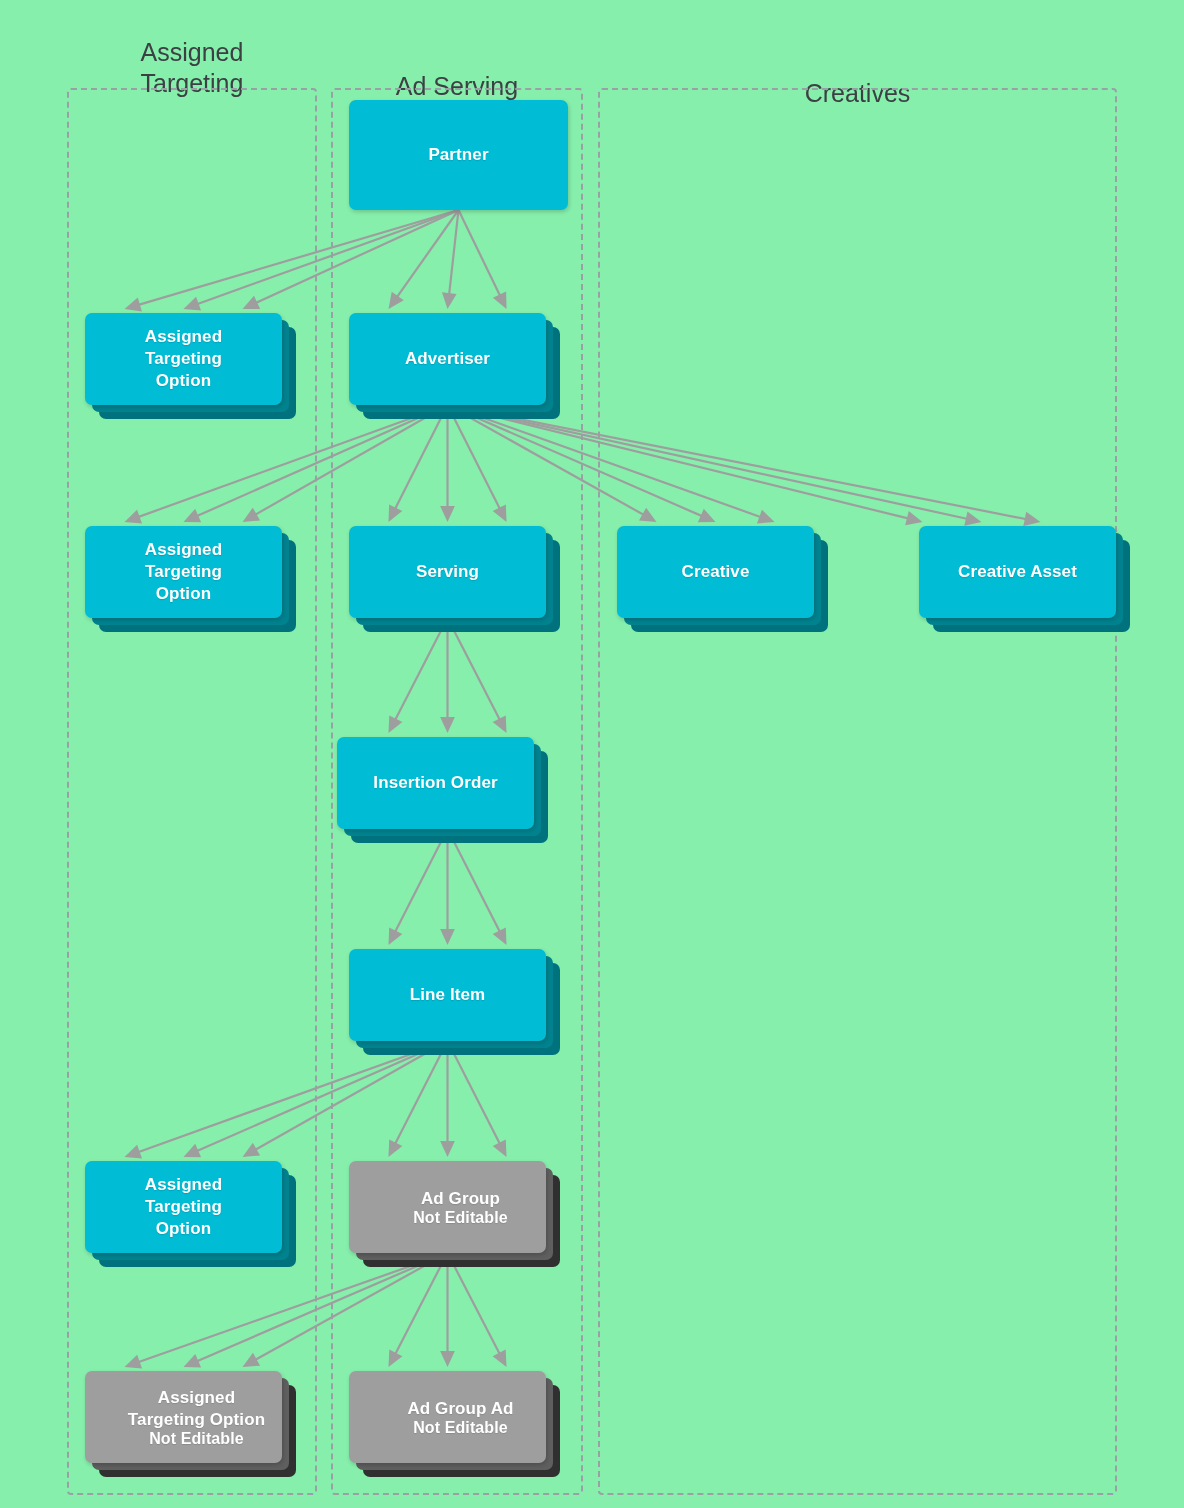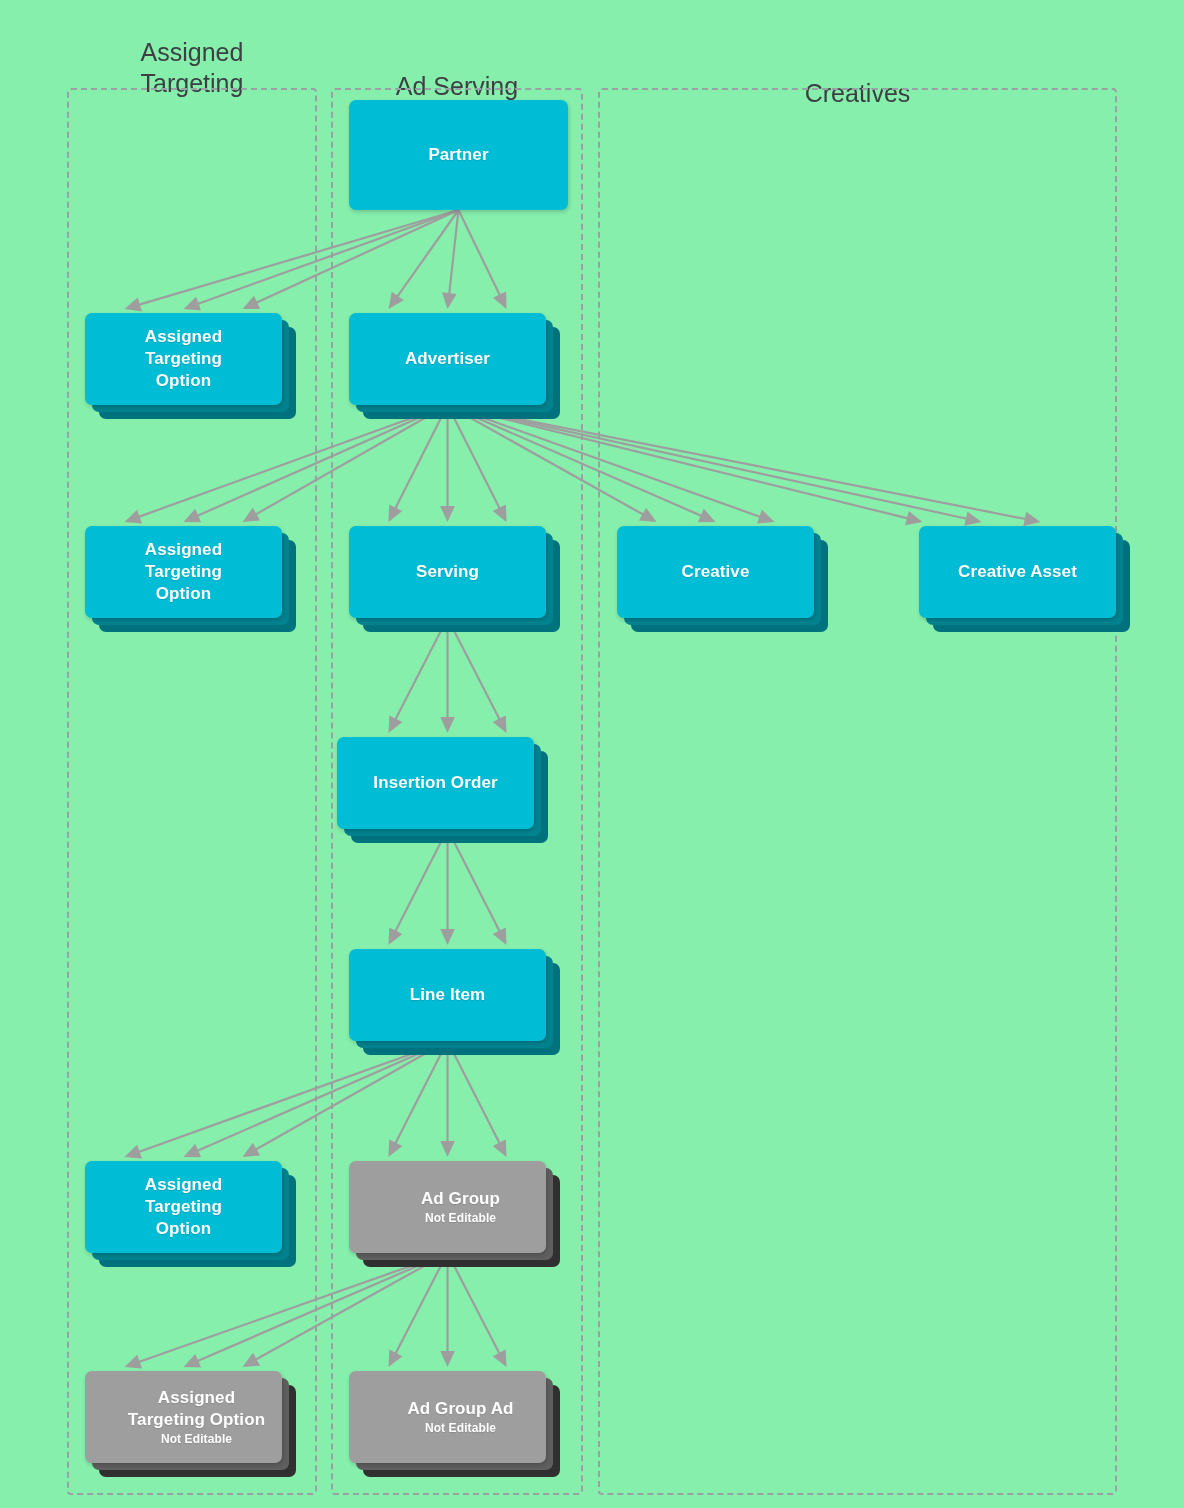--- a/index.html
+++ b/index.html
@@ -87,21 +87,21 @@
     font-size: 17px;
     line-height: 22px;
     text-align: center;
     white-space: pre-line;
     letter-spacing: 0.1px;
     text-shadow: 0 1px 1px rgba(0,0,0,0.12);
   }
   .node-sub {
     color: #ffffff;
     font-weight: bold;
-    font-size: 12px;
+    font-size: 16px;
     line-height: 16px;
     margin-top: 0;
     letter-spacing: 0.1px;
     text-shadow: 0 1px 1px rgba(0,0,0,0.12);
   }
 </style>
 </head>
 <body>
 
 <div id="canvas">

